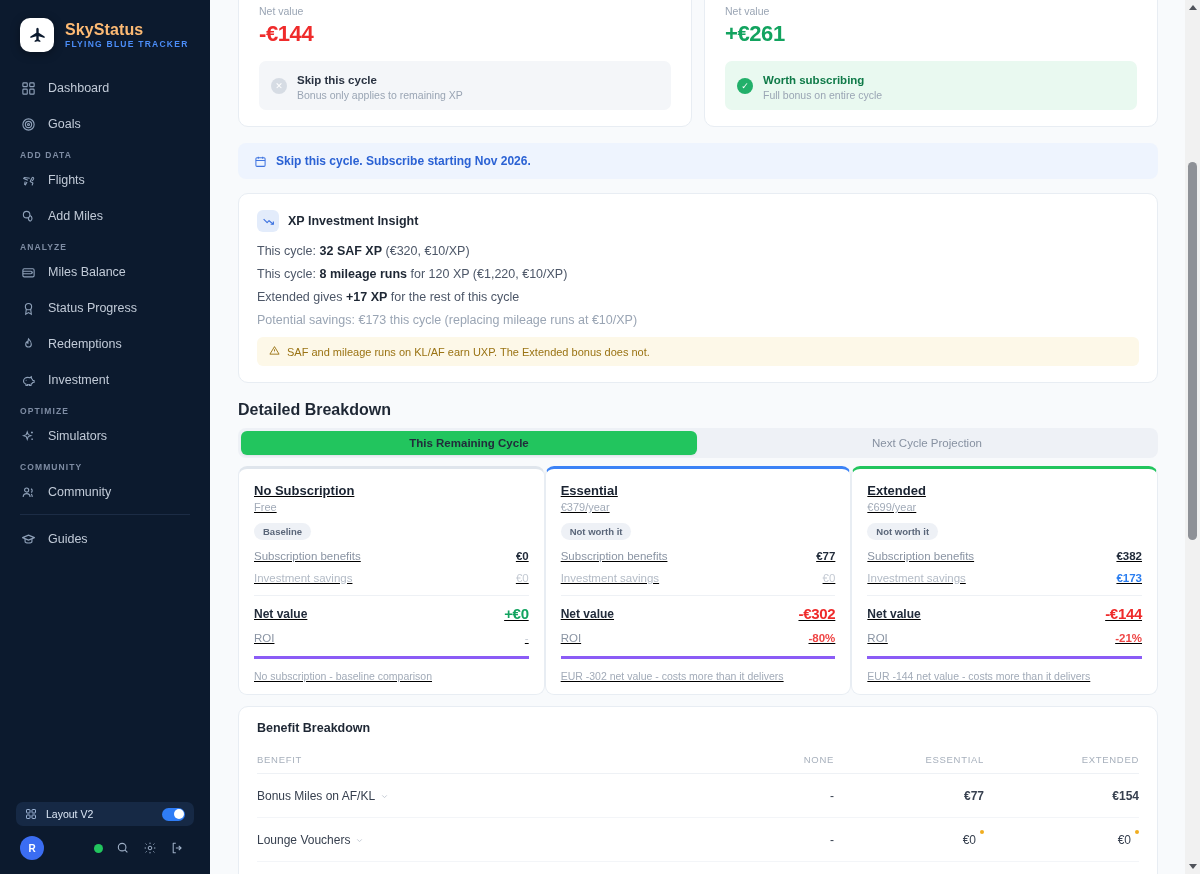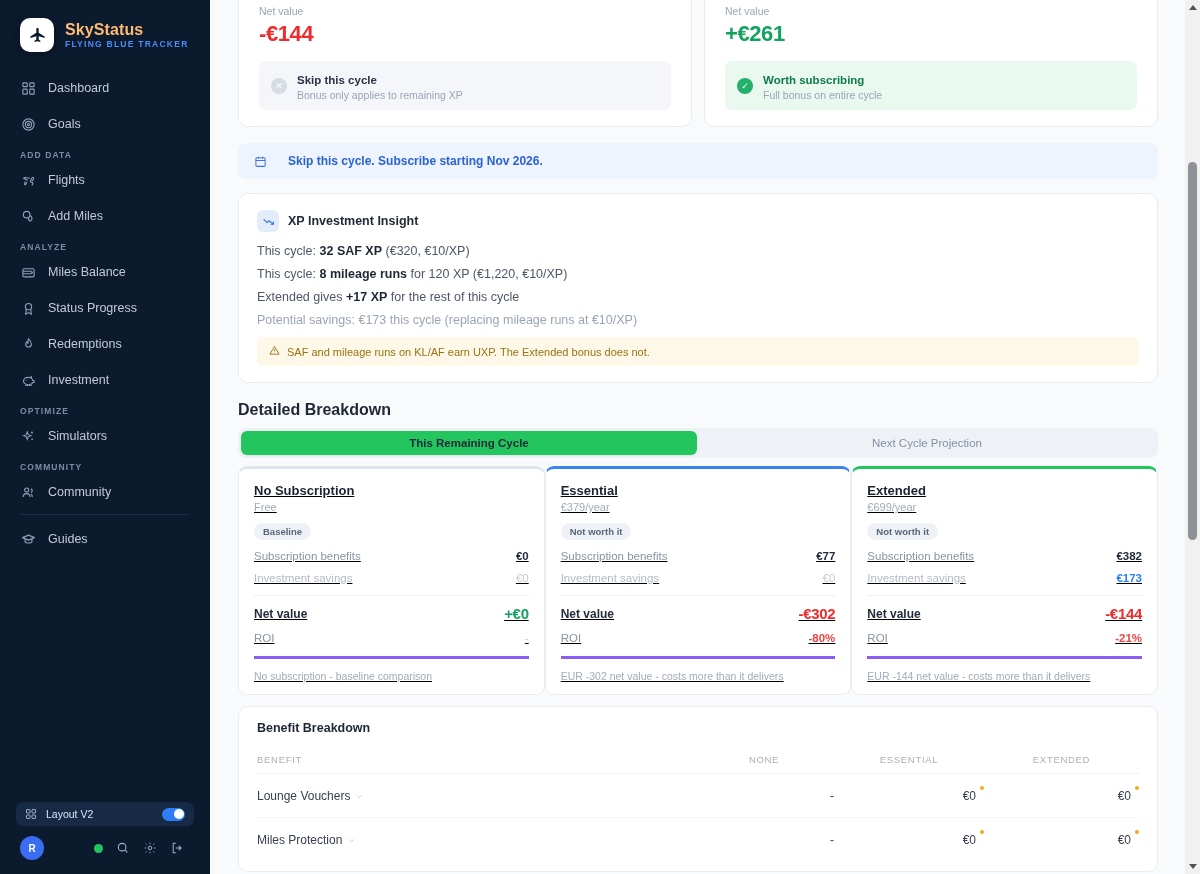--- a/index.html
+++ b/index.html
@@ -88,21 +88,21 @@
   .badge-circ { width: 16px; height: 16px; border-radius: 50%; display: flex; align-items: center; justify-content: center; flex: 0 0 16px; }
   .badge-circ.gray { background: #d6dce4; color: #fff; font-size: 9px; }
   .badge-circ.green { background: #22b06a; color: #fff; font-size: 9px; }
   .sb-title { font-size: 11.5px; font-weight: bold; color: #2a3342; }
   .sb-title.green { color: #0f7a48; }
   .sb-sub { font-size: 10.5px; color: #9aa5b4; margin-top: 1px; }
 
   
   .info-strip {
     margin-top: 16px; background: #eef4fe; border-radius: 8px;
-    height: 36px; display: flex; align-items: center; gap: 21px; padding: 0 16px;
+    height: 36px; display: flex; align-items: center; gap: 9px; padding: 0 16px;
   }
   .info-strip .ico { color: #3f74e0; display: flex; }
   .info-strip .txt { font-size: 12px; color: #2b62d4; font-weight: bold; }
 
   
   .xp-card { margin-top: 14px; padding: 16px 18px 16px; }
   .xp-head { display: flex; align-items: center; gap: 9px; margin-bottom: 12px; }
   .xp-ico {
     width: 22px; height: 22px; border-radius: 6px; background: #e3ecfb;
     display: flex; align-items: center; justify-content: center; color: #3f74e0;
@@ -160,21 +160,21 @@
   .prow.roi .val.neg { color: #ef4444; }
   .prow.roi .val.mut { color: #c4cad3; font-weight: normal; }
   .pfoot { margin-top: 12px; padding-top: 11px; border-top: 3px solid #8b5cf6; font-size: 10.5px; color: #a2abb8; }
 
   
   .bcard { margin-top: 11px; padding: 14px 18px 10px; }
   .bcard-title { font-size: 12.5px; font-weight: bold; color: #1e2734; margin-bottom: 11px; }
   table.btab { width: 100%; border-collapse: collapse; }
   table.btab th {
     font-size: 9.5px; letter-spacing: .7px; color: #a7b0bc; font-weight: normal;
-    text-transform: uppercase; padding: 8px 0; border-bottom: 1px solid #eef1f5;
+    text-transform: uppercase; text-align: right; padding: 8px 0; border-bottom: 1px solid #eef1f5;
   }
   table.btab th.first { text-align: left; }
   table.btab td { font-size: 12px; color: #37404f; padding: 15px 0 14px; text-align: right; border-bottom: 1px solid #f3f5f8; }
   table.btab td.first { text-align: left; }
   table.btab tr:last-child td { border-bottom: none; }
   .bname { display: inline-flex; align-items: center; gap: 5px; cursor: pointer; }
   .bname .chev { color: #c3cad4; display: flex; }
   .val-green { color: #12a35f; font-weight: bold; }
   .val-dash { color: #cdd3db; }
   .val-warn { position: relative; padding-right: 8px; }
@@ -516,20 +516,33 @@
       <table class="btab">
         <thead>
           <tr>
             <th class="first">BENEFIT</th>
             <th class="col-none">NONE</th>
             <th class="col-ess">ESSENTIAL</th>
             <th class="col-ext">EXTENDED</th>
           </tr>
         </thead>
         <tbody>
+          <tr>
+            <td class="first"><span class="bname">
+                  <span>Bonus Miles on AF/KL</span>
+                  <span class="chev">
+                    <svg width="9" height="9" viewBox="0 0 24 24" fill="none" stroke="currentColor" stroke-width="2.6">
+                      <path d="m6 9 6 6 6-6"></path>
+                    </svg>
+                  </span>
+                </span></td>
+            <td class="val-dash">-</td>
+            <td class="val-green">€77</td>
+            <td class="val-green">€154</td>
+          </tr>
           <tr>
             <td class="first"><span class="bname">
                   <span>Lounge Vouchers</span>
                   <span class="chev">
                     <svg width="9" height="9" viewBox="0 0 24 24" fill="none" stroke="currentColor" stroke-width="2.6">
                       <path d="m6 9 6 6 6-6"></path>
                     </svg>
                   </span>
                 </span></td>
             <td class="val-dash">-</td>

